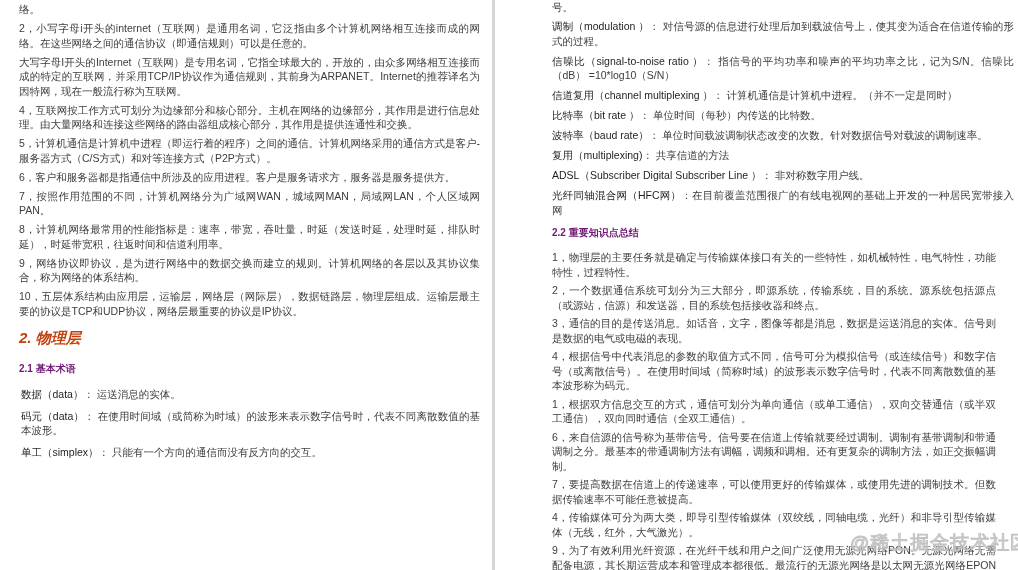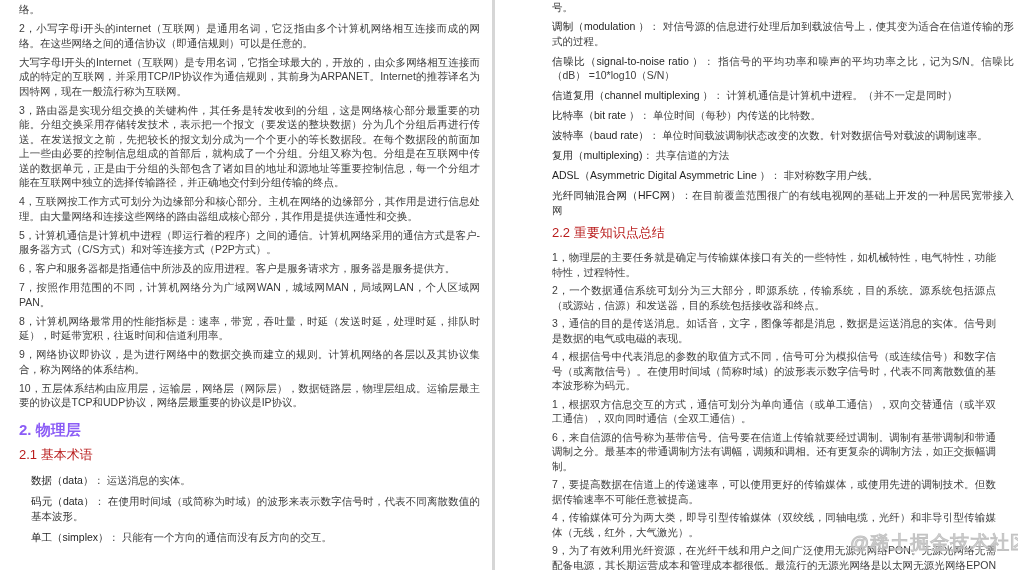--- a/index.html
+++ b/index.html
@@ -11,31 +11,31 @@
   .page { position: relative; width: 1018px; height: 570px; background: #ffffff; }
   .col {
     position: absolute; top: 0;
     font-size: 10.5px; line-height: 14.5px; color: #3d3d3d;
     text-align: justify;
   }
   .col-left  { left: 19px;  width: 461px; padding-top: 2px; }
   .col-right { left: 552px; width: 462px; }
   p.body { margin: 0 0 4.5px 0; }
   .col-right p.point { margin: 0 18px 4px 0; }
-  p.def { margin: 0 0 7px 12px; }
+  p.def { margin: 0 0 7px 2px; }
   .col-right p.def { margin: 0 0 5.5px 0; }
   p .term { font-weight: normal; color: #1f1f1f; }
   .frag { margin-top: -9px; }
   h2 {
-    font-size: 15px; line-height: 20px; color: #8b5cf6;
-    font-weight: bold; margin: 10px 0 6px 0;
+    font-size: 15px; line-height: 20px; color: #c2410c;
+    font-weight: bold; margin: 10px 0 12px 0; font-style: italic;
   }
   h3 {
-    font-size: 13px; line-height: 18px; color: #b91c1c;
-    font-weight: normal; margin: 0 0 9px 0;
+    font-size: 10px; line-height: 18px; color: #701a75;
+    font-weight: bold; margin: 0 0 9px 0;
   }
   .col-right h3.mid { margin: 7px 0 8px 0; }
   .divider {
     position: absolute; left: 492px; top: 0;
     width: 3px; height: 570px; background: #d6d6d6;
   }
   .watermark {
     position: absolute; left: 850px; top: 531px;
     font-size: 19px; line-height: 24px; letter-spacing: 1px;
     color: rgba(185,185,185,0.45);
@@ -45,21 +45,20 @@
 </style>
 </head>
 <body>
 
 <div class="page">
 
   <div class="col col-left">
     <p class="body">络。</p>
     <p class="body">2，小写字母i开头的internet（互联网）是通用名词，它泛指由多个计算机网络相互连接而成的网络。在这些网络之间的通信协议（即通信规则）可以是任意的。</p>
     <p class="body">大写字母I开头的Internet（互联网）是专用名词，它指全球最大的，开放的，由众多网络相互连接而成的特定的互联网，并采用TCP/IP协议作为通信规则，其前身为ARPANET。Internet的推荐译名为因特网，现在一般流行称为互联网。</p>
-    <p class="body">3，路由器是实现分组交换的关键构件，其任务是转发收到的分组，这是网络核心部分最重要的功能。分组交换采用存储转发技术，表示把一个报文（要发送的整块数据）分为几个分组后再进行传送。在发送报文之前，先把较长的报文划分成为一个个更小的等长数据段。在每个数据段的前面加上一些由必要的控制信息组成的首部后，就构成了一个分组。分组又称为包。分组是在互联网中传送的数据单元，正是由于分组的头部包含了诸如目的地址和源地址等重要控制信息，每一个分组才能在互联网中独立的选择传输路径，并正确地交付到分组传输的终点。</p>
     <p class="body">4，互联网按工作方式可划分为边缘部分和核心部分。主机在网络的边缘部分，其作用是进行信息处理。由大量网络和连接这些网络的路由器组成核心部分，其作用是提供连通性和交换。</p>
     <p class="body">5，计算机通信是计算机中进程（即运行着的程序）之间的通信。计算机网络采用的通信方式是客户-服务器方式（C/S方式）和对等连接方式（P2P方式）。</p>
     <p class="body">6，客户和服务器都是指通信中所涉及的应用进程。客户是服务请求方，服务器是服务提供方。</p>
     <p class="body">7，按照作用范围的不同，计算机网络分为广域网WAN，城域网MAN，局域网LAN，个人区域网PAN。</p>
     <p class="body">8，计算机网络最常用的性能指标是：速率，带宽，吞吐量，时延（发送时延，处理时延，排队时延），时延带宽积，往返时间和信道利用率。</p>
     <p class="body">9，网络协议即协议，是为进行网络中的数据交换而建立的规则。计算机网络的各层以及其协议集合，称为网络的体系结构。</p>
     <p class="body">10，五层体系结构由应用层，运输层，网络层（网际层），数据链路层，物理层组成。运输层最主要的协议是TCP和UDP协议，网络层最重要的协议是IP协议。</p>
 
     <h2>2. 物理层</h2>
     <h3>2.1 基本术语</h3>
@@ -74,21 +73,21 @@
 
   <div class="col col-right">
     <p class="body frag">号。</p>
 
     <p class="body def"><span class="term">调制（modulation ）</span><span>： 对信号源的信息进行处理后加到载波信号上，使其变为适合在信道传输的形式的过程。</span></p>
     <p class="body def"><span class="term">信噪比（signal-to-noise ratio ）</span><span>： 指信号的平均功率和噪声的平均功率之比，记为S/N。信噪比（dB） =10*log10（S/N）</span></p>
     <p class="body def"><span class="term">信道复用（channel multiplexing ）</span><span>： 计算机通信是计算机中进程。（并不一定是同时）</span></p>
     <p class="body def"><span class="term">比特率（bit rate ）</span><span>： 单位时间（每秒）内传送的比特数。</span></p>
     <p class="body def"><span class="term">波特率（baud rate）</span><span>： 单位时间载波调制状态改变的次数。针对数据信号对载波的调制速率。</span></p>
     <p class="body def"><span class="term">复用（multiplexing)</span><span>： 共享信道的方法</span></p>
-    <p class="body def"><span class="term">ADSL（Asymmetric Digital Asymmetric Line ）</span><span>： 非对称数字用户线。</span></p>
+    <p class="body def"><span class="term">ADSL（Subscriber Digital Subscriber Line ）</span><span>： 非对称数字用户线。</span></p>
     <p class="body def"><span class="term">光纤同轴混合网（HFC网）</span><span>：在目前覆盖范围很广的有线电视网的基础上开发的一种居民宽带接入网</span></p>
 
     <h3 class="mid">2.2 重要知识点总结</h3>
 
     <p class="body point">1，物理层的主要任务就是确定与传输媒体接口有关的一些特性，如机械特性，电气特性，功能特性，过程特性。</p>
     <p class="body point">2，一个数据通信系统可划分为三大部分，即源系统，传输系统，目的系统。源系统包括源点（或源站，信源）和发送器，目的系统包括接收器和终点。</p>
     <p class="body point">3，通信的目的是传送消息。如话音，文字，图像等都是消息，数据是运送消息的实体。信号则是数据的电气或电磁的表现。</p>
     <p class="body point">4，根据信号中代表消息的参数的取值方式不同，信号可分为模拟信号（或连续信号）和数字信号（或离散信号）。在使用时间域（简称时域）的波形表示数字信号时，代表不同离散数值的基本波形称为码元。</p>
     <p class="body point">1，根据双方信息交互的方式，通信可划分为单向通信（或单工通信），双向交替通信（或半双工通信），双向同时通信（全双工通信）。</p>
     <p class="body point">6，来自信源的信号称为基带信号。信号要在信道上传输就要经过调制。调制有基带调制和带通调制之分。最基本的带通调制方法有调幅，调频和调相。还有更复杂的调制方法，如正交振幅调制。</p>

